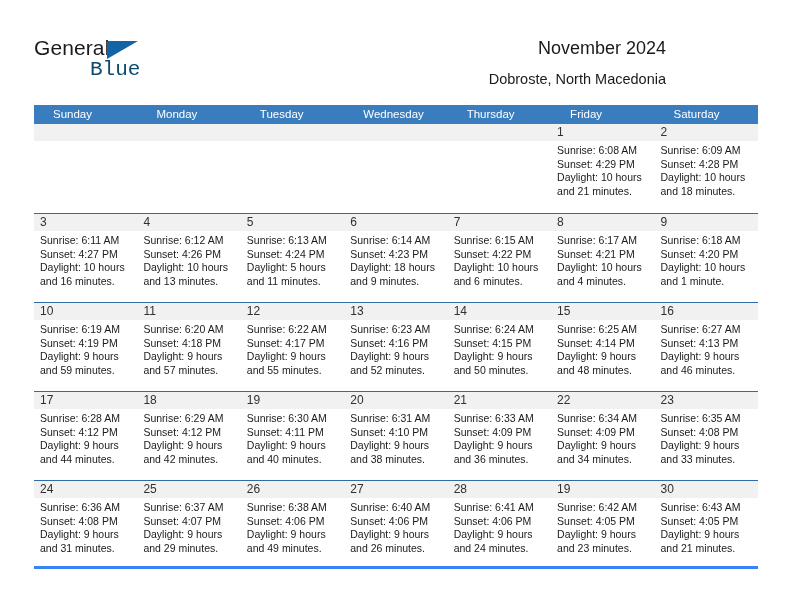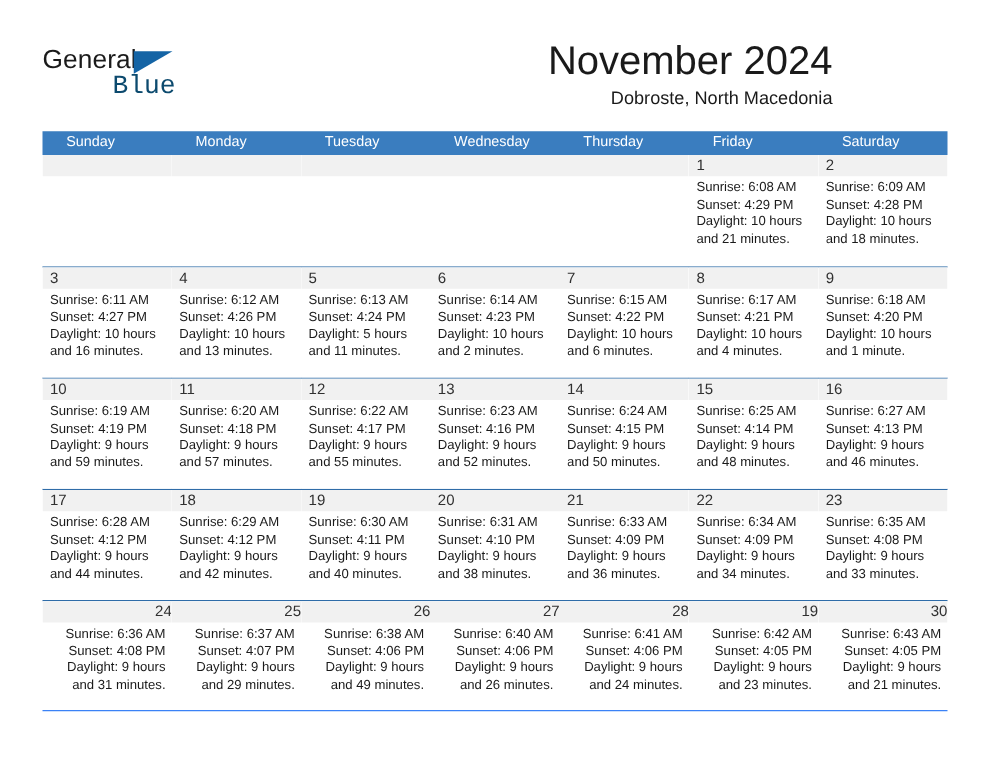--- a/index.html
+++ b/index.html
@@ -64,21 +64,21 @@
     line-height: 24px;
     font-family: Liberation Mono, monospace;
   }
   .title-block {
     position: absolute;
     right: 34px;
     top: 32px;
     text-align: right;
   }
   .cal-title {
-    font-size: 32px;
+    font-size: 18px;
     color: #1a1a1a;
     line-height: 32px;
     white-space: nowrap;
   }
   .cal-subtitle {
     font-size: 14.5px;
     color: #1a1a1a;
     line-height: 20px;
     margin-top: 5px;
     white-space: nowrap;
@@ -111,22 +111,21 @@
     display: flex;
     width: 100%;
     height: 89px;
     border-top: 1px solid #2f6ca8;
     box-sizing: border-box;
   }
   .week-row:first-of-type {
     border-top: none;
   }
   .week-row.last {
-    border-bottom: 1px solid #3b82f6;
-    text-align: right;
+    border-bottom: 3px solid #3b82f6;
   }
   .day-cell {
     flex: 1 1 0;
     box-sizing: border-box;
     background: #ffffff;
     position: relative;
     overflow: hidden;
   }
   .day-number {
     height: 17px;
@@ -241,21 +240,21 @@
               <div>Sunrise: 6:13 AM</div>
               <div>Sunset: 4:24 PM</div>
               <div class="wrap">Daylight: 5 hours and 11 minutes.</div>
             </div>
           </div>
           <div class="day-cell">
             <div class="day-number">6</div>
             <div class="day-info">
               <div>Sunrise: 6:14 AM</div>
               <div>Sunset: 4:23 PM</div>
-              <div class="wrap">Daylight: 10 hours and 2 minutes.</div>
+              <div class="wrap">Daylight: 18 hours and 9 minutes.</div>
             </div>
           </div>
           <div class="day-cell">
             <div class="day-number">7</div>
             <div class="day-info">
               <div>Sunrise: 6:15 AM</div>
               <div>Sunset: 4:22 PM</div>
               <div class="wrap">Daylight: 10 hours and 6 minutes.</div>
             </div>
           </div>

